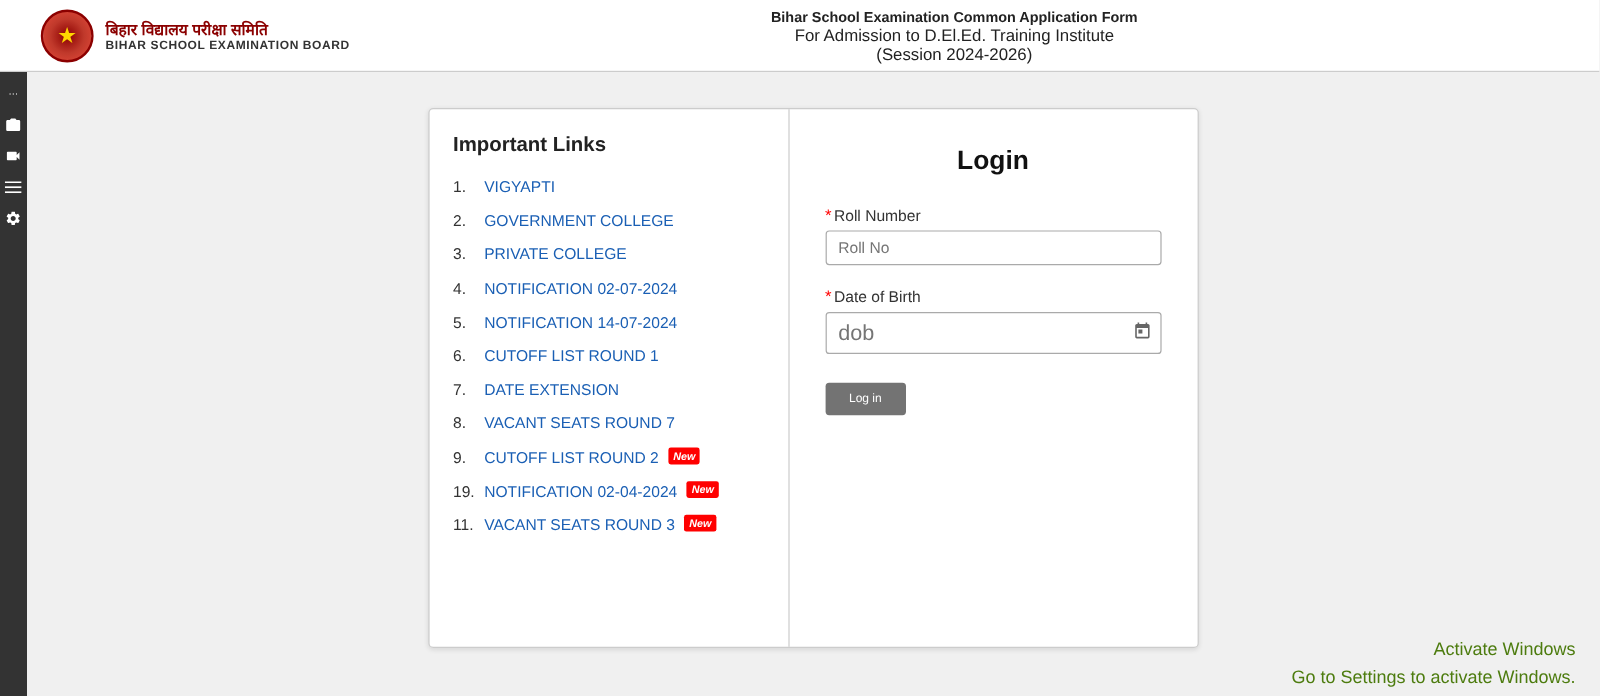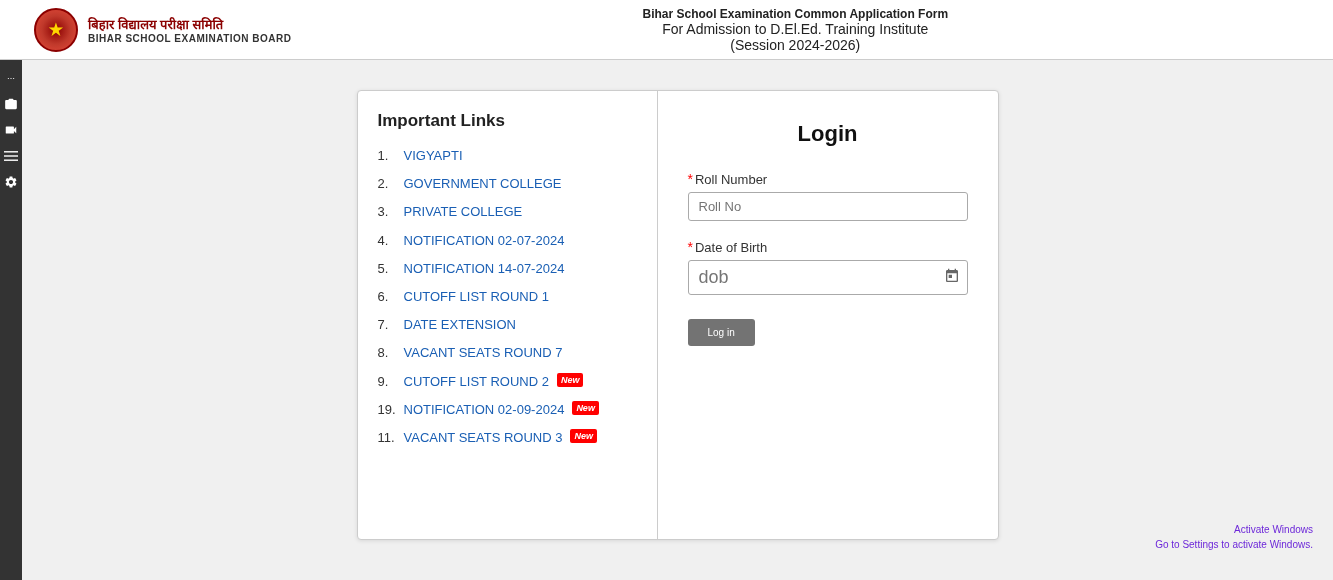--- a/index.html
+++ b/index.html
@@ -236,23 +236,23 @@
       padding: 8px 20px;
       font-size: 10px;
       cursor: pointer;
       margin-top: 6px;
     }
 
     
     .activate-windows {
       position: fixed;
       right: 20px;
-      bottom: 28px;
-      color: #6d28d9;
-      font-size: 10px;
+      bottom: 4px;
+      color: #4d7c0f;
+      font-size: 15px;
       text-align: right;
       line-height: 1.5;
     }
   </style>
 </head>
 <body>
 
 <div class="header">
   <div class="header-logo">
     <div class="logo-circle"></div>
@@ -333,21 +333,21 @@
             <span class="link-num">8.</span>
             <a class="link-label" href="#">VACANT SEATS ROUND 7</a>
           </div>
           <div class="link-item">
             <span class="link-num">9.</span>
             <a class="link-label" href="#">CUTOFF LIST ROUND 2</a>
             <span class="badge-new">New</span>
           </div>
           <div class="link-item">
             <span class="link-num">19.</span>
-            <a class="link-label" href="#">NOTIFICATION 02-09-2024</a>
+            <a class="link-label" href="#">NOTIFICATION 02-04-2024</a>
             <span class="badge-new">New</span>
           </div>
           <div class="link-item">
             <span class="link-num">11.</span>
             <a class="link-label" href="#">VACANT SEATS ROUND 3</a>
             <span class="badge-new">New</span>
           </div>
         </div>
     </div>
 

